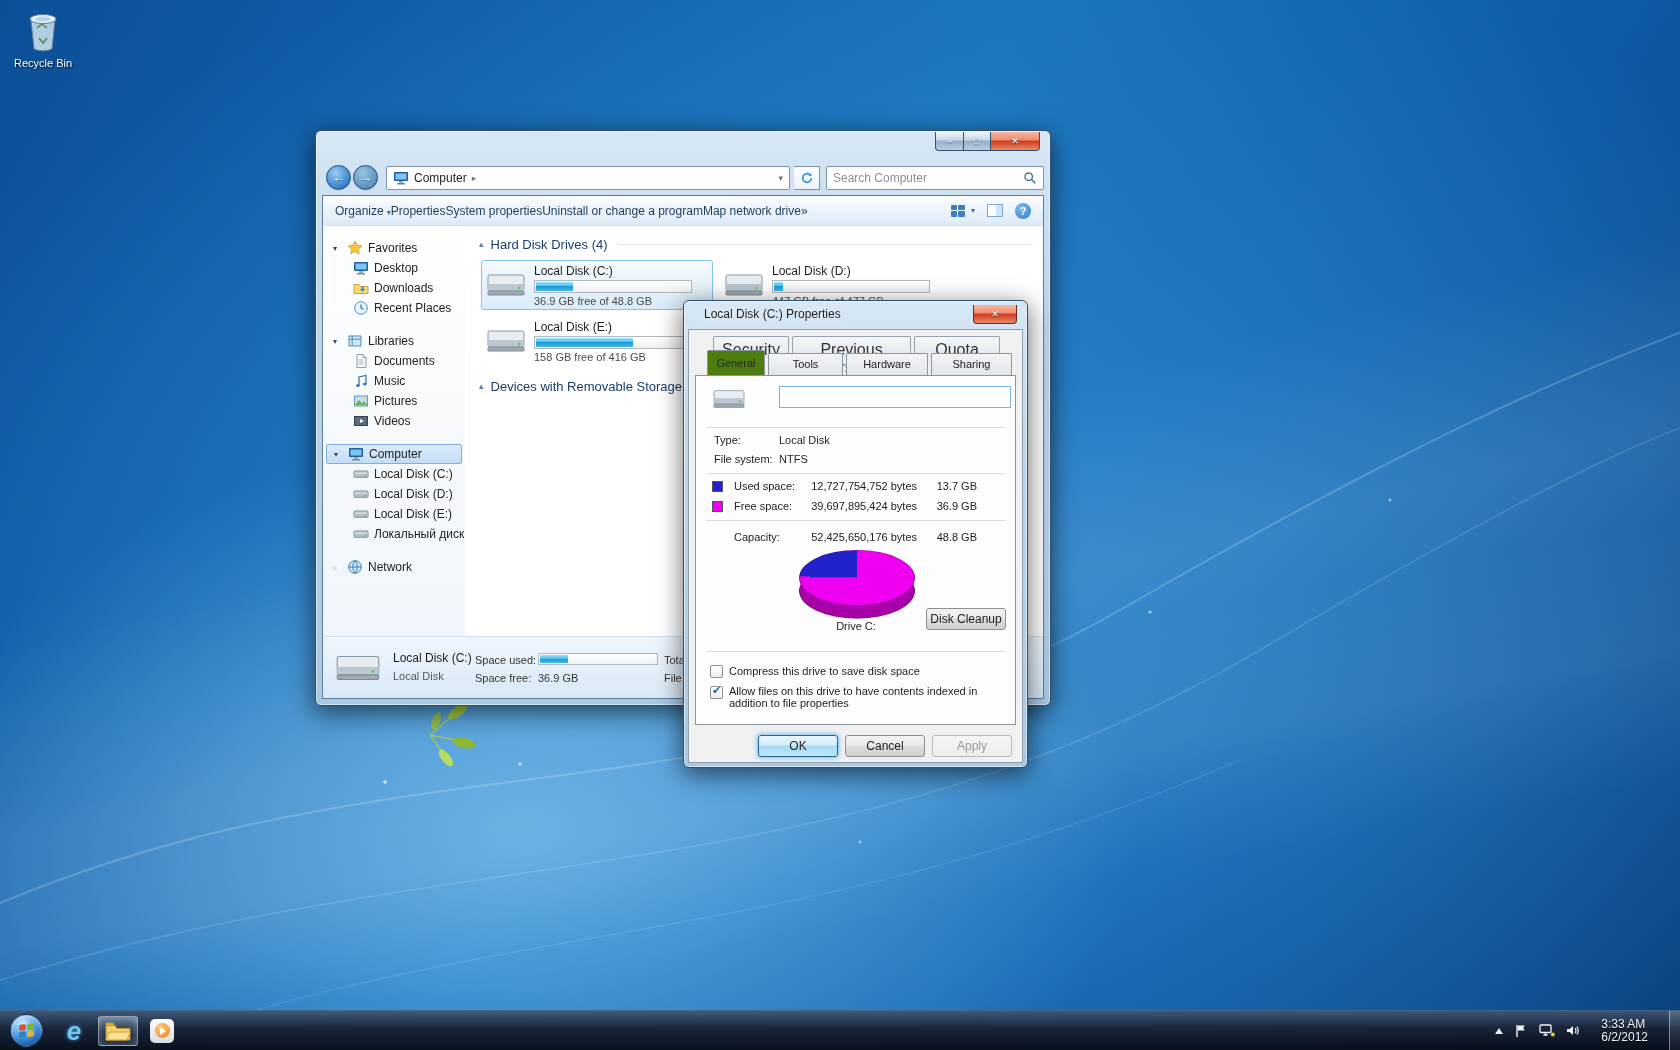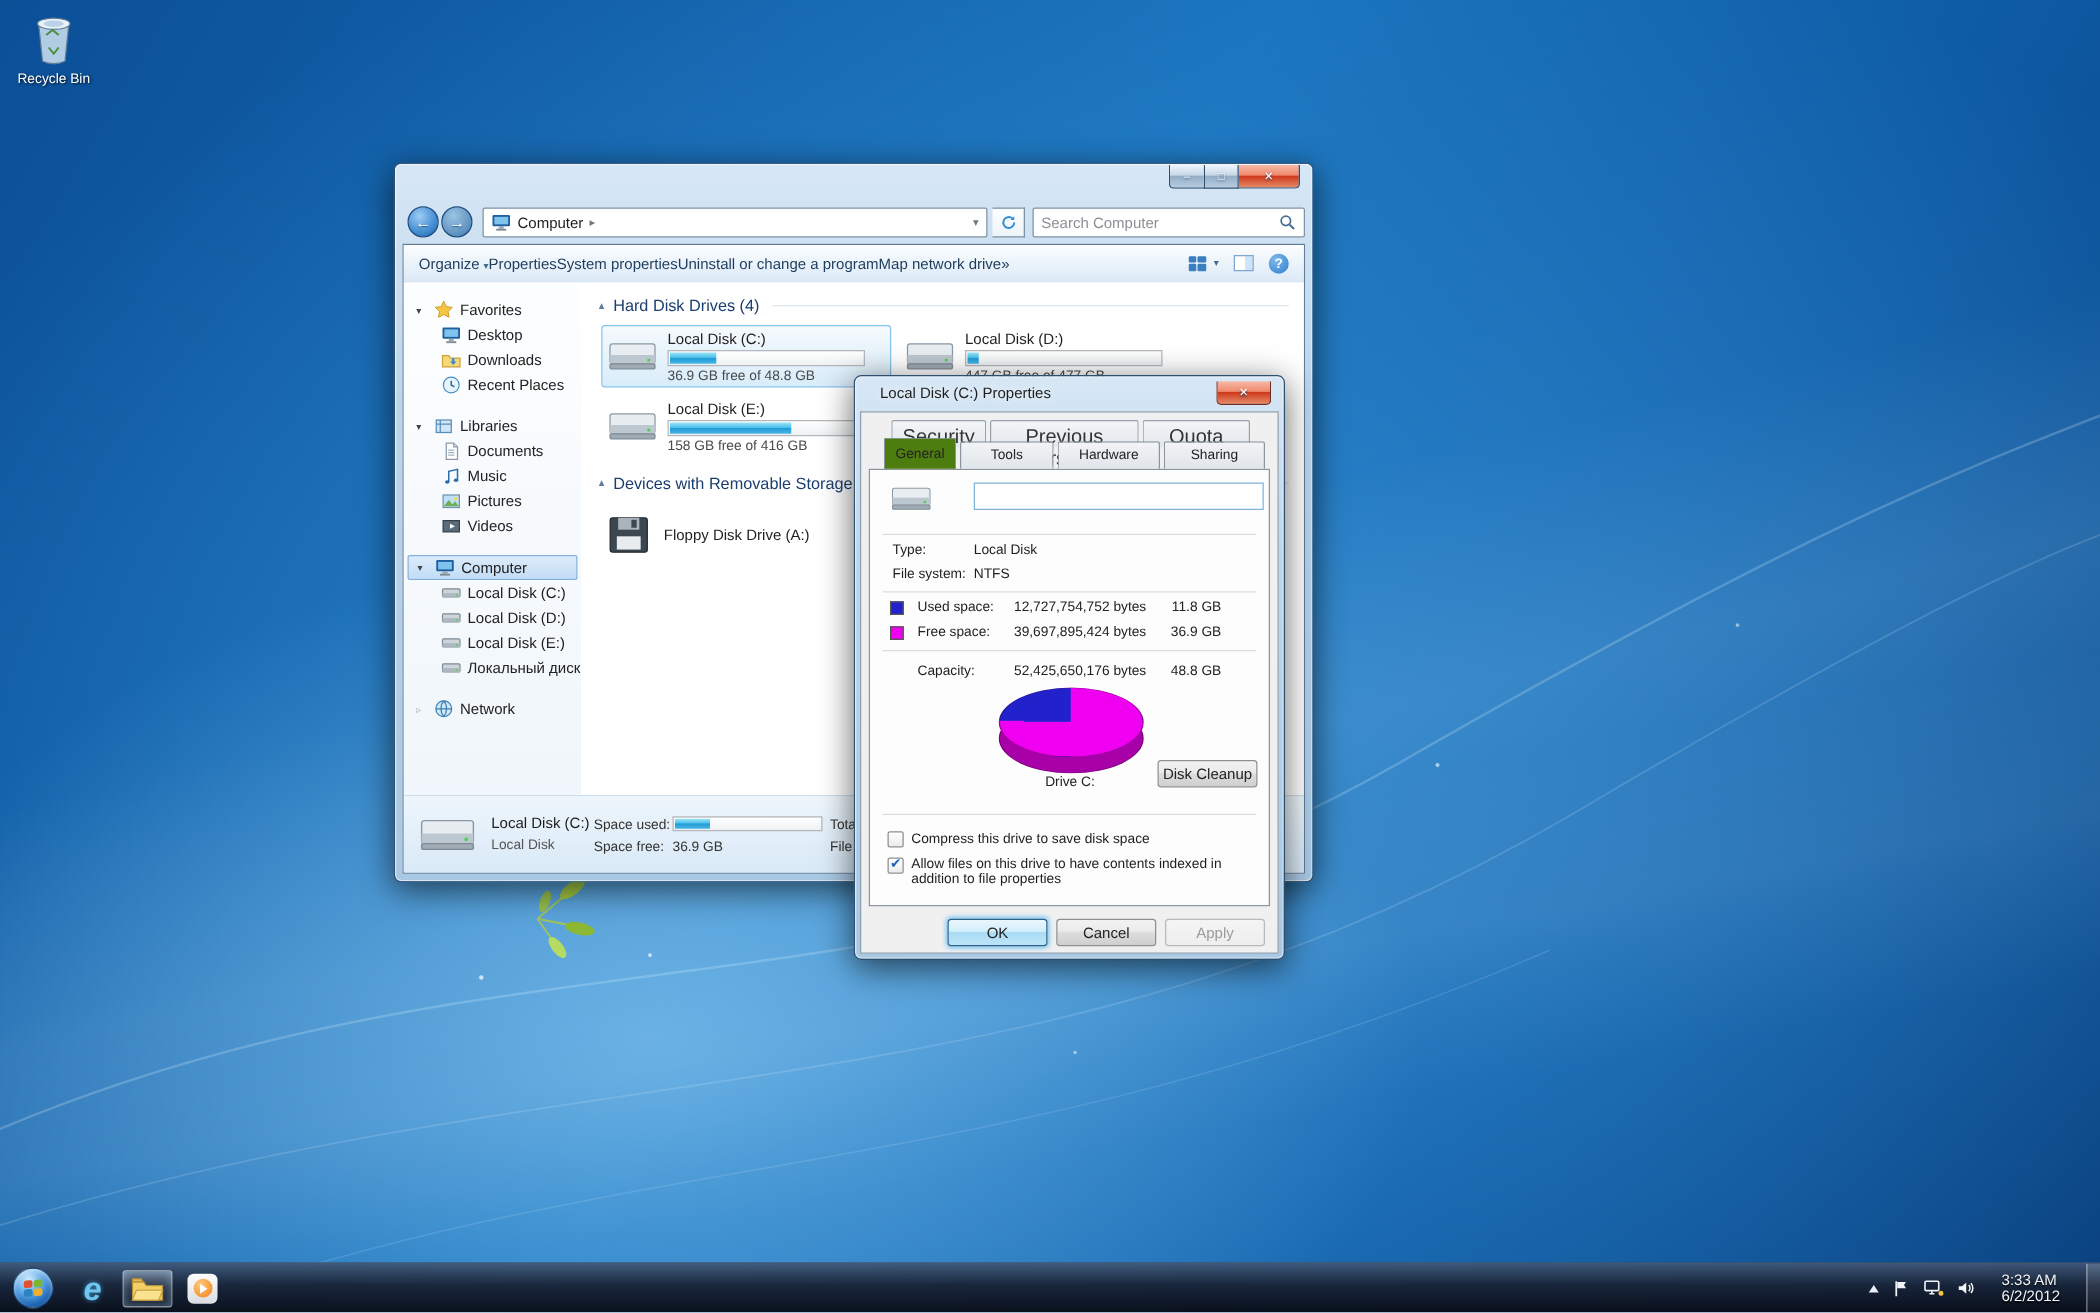--- a/index.html
+++ b/index.html
@@ -448,29 +448,20 @@
                   </span>
                 <span class="freetext">158 GB free of 416 GB</span>
               </div>
             </div>
           </div>
           <div class="grouphdr">
             <span class="garrow">▴</span>
             <span style="white-space:nowrap">Devices with Removable Storage</span>
             <span class="gline"></span>
           </div>
-          <div class="ftile">
-            <svg width="36" height="32" viewBox="0 0 34 30">
-              <rect x="3" y="2" width="28" height="26" rx="2" fill="#3d4750" stroke="#232a30"></rect>
-              <rect x="9" y="2" width="16" height="9" fill="#aab4bc"></rect>
-                <rect x="19" y="3.5" width="4" height="6" fill="#3d4750"></rect>
-              <rect x="8" y="16" width="18" height="10" fill="#e8ecef"></rect>
-            </svg>
-            <span class="tilename">Floppy Disk Drive (A:)</span>
-          </div>
         </div>
       </div>
 
       <div class="detailspane">
         <svg width="46" height="42" viewBox="0 0 40 36" style="position:absolute;left:12px;top:10px">
           <rect x="2" y="8" width="36" height="16" rx="2" fill="#e8edf1" stroke="#8b99a5"></rect>
             <rect x="2" y="17" width="36" height="7" fill="#bcc7d0"></rect>
           <rect x="2" y="24" width="36" height="4" rx="1" fill="#9fabb5" stroke="#7e8a94"></rect>
             <circle cx="33" cy="21" r="1.3" fill="#4cd44c"></circle>
         </svg>
@@ -518,21 +509,21 @@
 
         <span class="plabel" style="left:18px;top:58px">Type:</span>
         <span class="pval" style="left:83px;top:58px">Local Disk</span>
         <span class="plabel" style="left:18px;top:77px">File system:</span>
         <span class="pval" style="left:83px;top:77px">NTFS</span>
         <div class="hline" style="top:97px"></div>
 
         <span class="sq" style="top: 105px; background: rgb(34, 34, 204);"></span>
         <span class="plabel" style="left:38px;top:104px">Used space:</span>
         <span class="bytescol" style="top:104px">12,727,754,752 bytes</span>
-        <span class="sizecol" style="top:104px">11.8 GB</span>
+        <span class="sizecol" style="top:104px">13.7 GB</span>
 
         <span class="sq" style="top: 125px; background: rgb(240, 0, 240);"></span>
         <span class="plabel" style="left:38px;top:124px">Free space:</span>
         <span class="bytescol" style="top:124px">39,697,895,424 bytes</span>
         <span class="sizecol" style="top:124px">36.9 GB</span>
         <div class="hline" style="top:144px"></div>
 
         <span class="plabel" style="left:38px;top:155px">Capacity:</span>
         <span class="bytescol" style="top:155px">52,425,650,176 bytes</span>
         <span class="sizecol" style="top:155px">48.8 GB</span>

